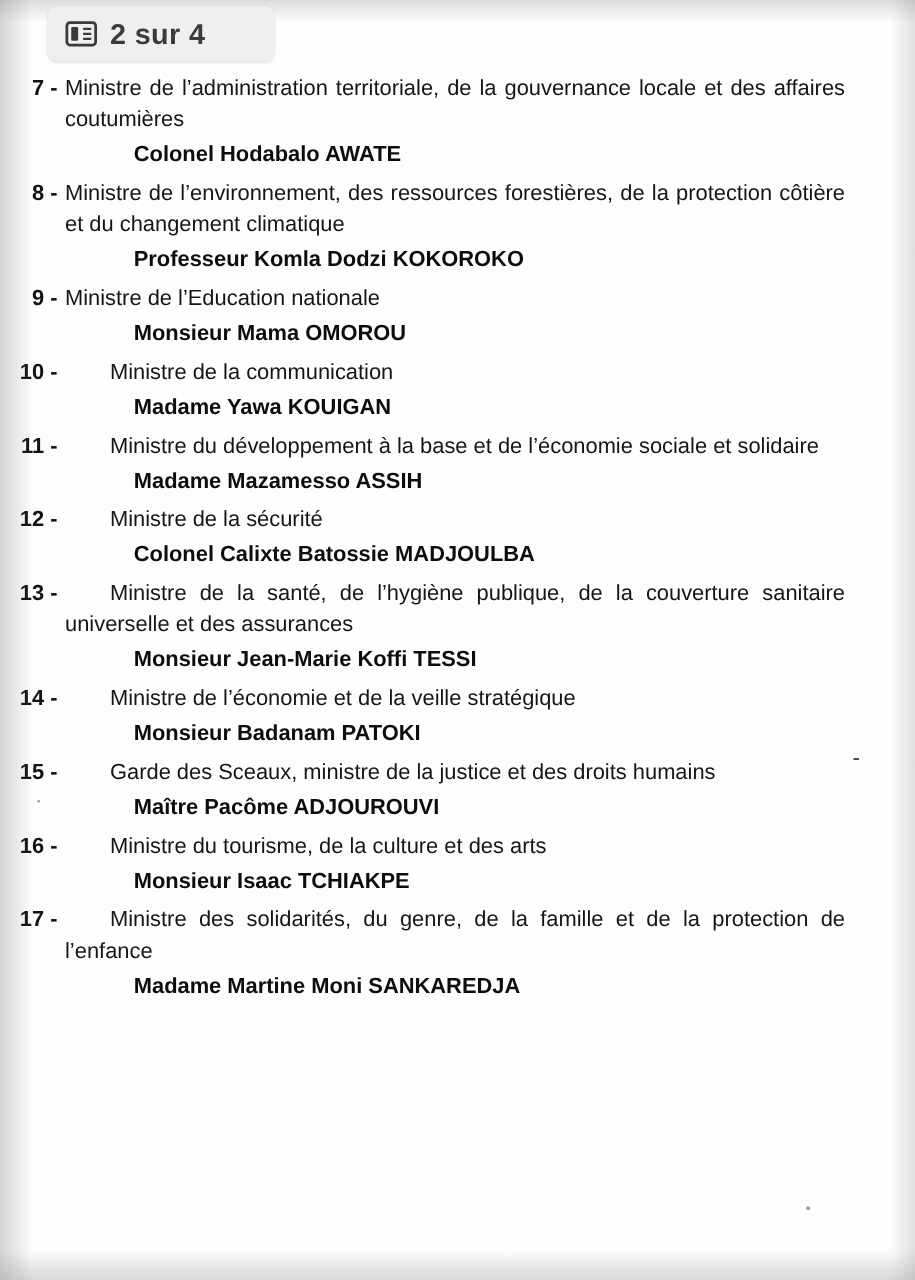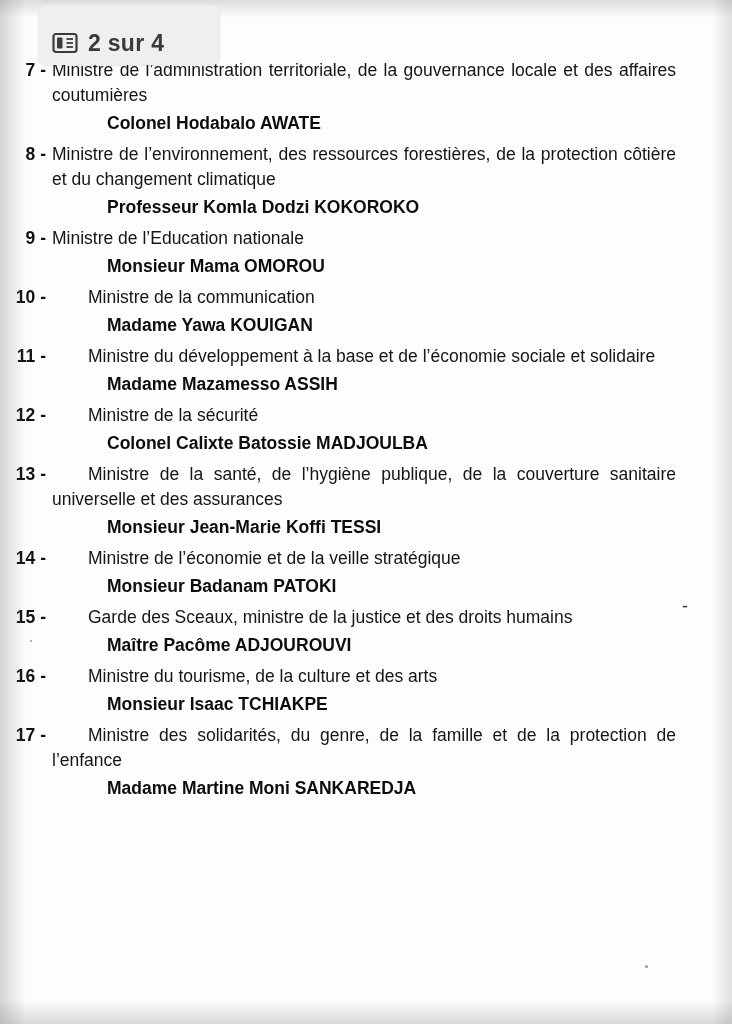--- a/index.html
+++ b/index.html
@@ -42,21 +42,21 @@
   
   #page-chip {
     position: absolute;
     left: 38px;
     top: 5px;
     height: 44px;
     min-width: 150px;
     display: flex;
     align-items: center;
     gap: 10px;
-    padding: 16px 18px 0 14px;
+    padding: 0 18px 0 14px;
     background: #efefef;
     border-radius: 8px;
     box-shadow: 0 1px 2px rgba(0,0,0,0.10);
     z-index: 10;
   }
   #page-chip .chip-icon {
     width: 26px;
     height: 22px;
     flex: 0 0 auto;
     display: block;

